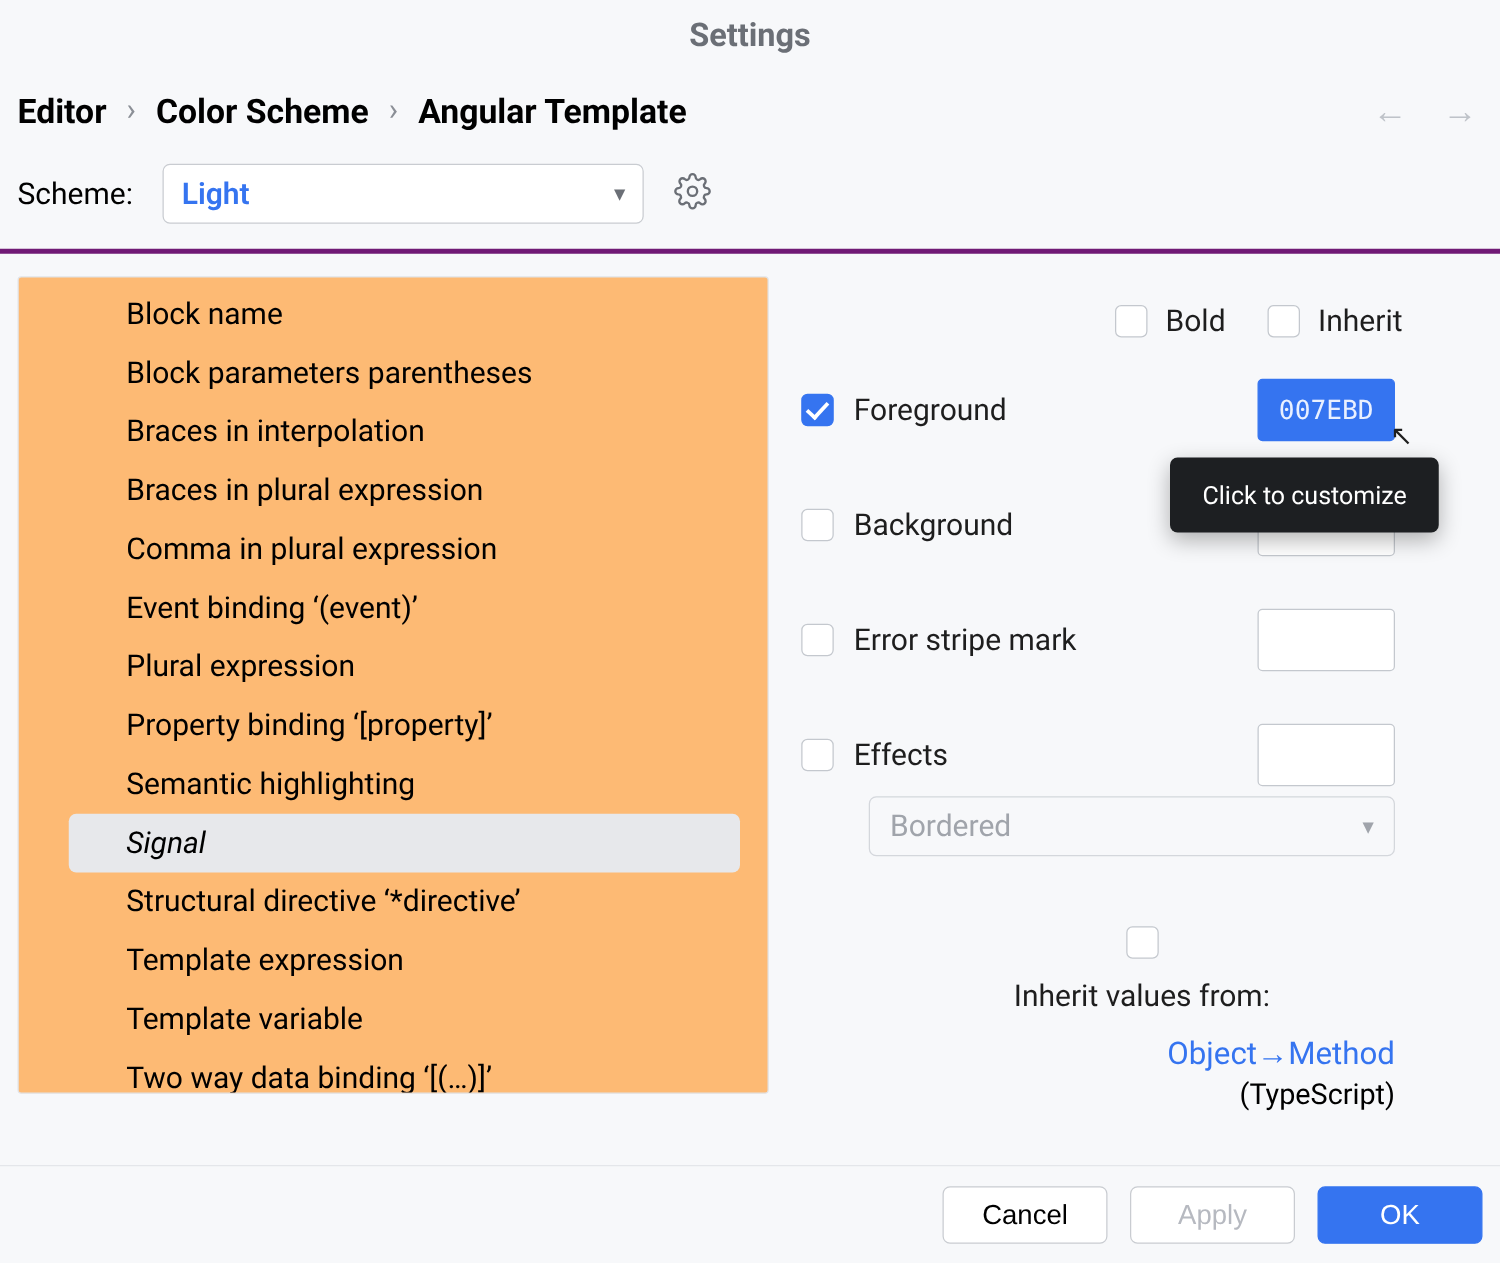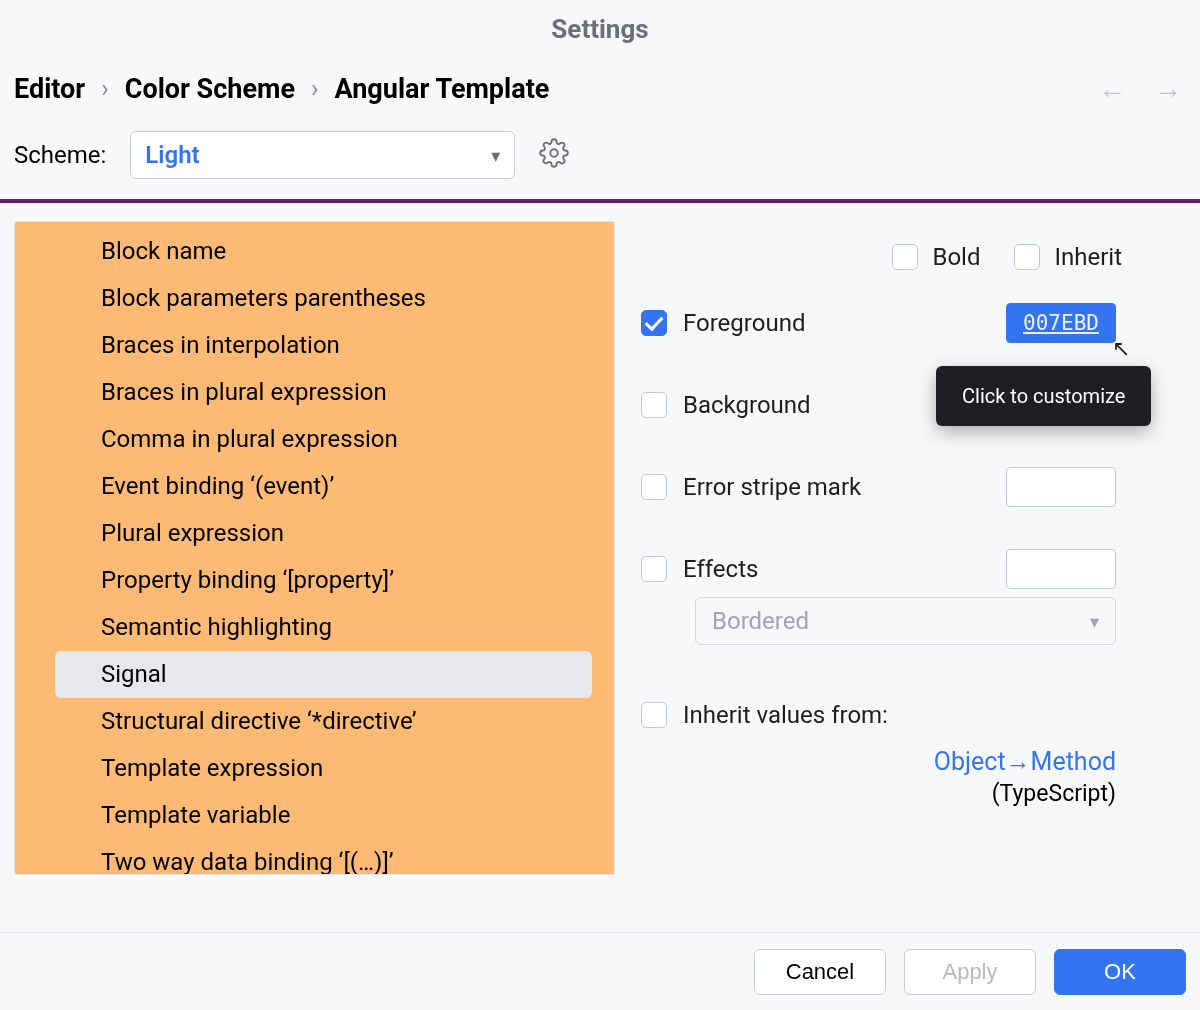--- a/index.html
+++ b/index.html
@@ -97,20 +97,21 @@
   .attr-item {
     padding: 9px 0 10px 86px;
     font-size: 24px;
     color: #000;
   }
   .attr-item.selected {
     background: #e7e8eb;
     margin: 0 22px 0 40px;
     padding-left: 46px;
     border-radius: 6px;
+    font-style: italic;
   }
 
   .options {
     flex: 1;
     padding-top: 22px;
   }
   .cbx {
     appearance: none;
     width: 26px;
     height: 26px;
@@ -149,30 +150,29 @@
     align-items: center;
     justify-content: space-between;
     padding-left: 4px;
     padding-right: 70px;
     margin-bottom: 42px;
     gap: 29px;
   }
   .prop-left { display: flex; align-items: center; gap: 16px; font-size: 24px; }
   .swatch {
     width: 110px;
-    height: 40px;
+    height: 50px;
     border: 1px solid #c4c8ce;
     border-radius: 4px;
     background: #fff;
     display: flex;
     align-items: center;
     justify-content: center;
     font-size: 21px;
     font-family: ui-monospace, Menlo, Consolas, monospace;
-    text-decoration: underline;
   }
   .swatch.filled {
     background: #3574f0;
     color: #e9f0ff;
     font-weight: 500;
     border-color: #3574f0;
   }
 
   .cursor-icon {
     position: absolute;
@@ -207,21 +207,21 @@
     padding: 0 16px;
     color: #a0a4ab;
     font-size: 24px;
     cursor: pointer;
     margin-top: -8px;
     margin-bottom: 56px;
   }
   .effects-select .chev { font-size: 18px; }
 
   .inherit-block { padding-left: 4px; }
-  .inherit-line { display: flex; align-items: center; gap: 16px; font-size: 24px; }
+  .inherit-line { display: flex; align-items: center; gap: 16px; font-size: 24px; flex-direction: column; }
   .inherit-target { text-align: right; padding-right: 70px; margin-top: 18px; }
   .inherit-link { color: #3574f0; font-size: 25px; cursor: pointer; }
   .inherit-lang { font-size: 23px; color: #000000; margin-top: 4px; }
 
   .footer {
     position: absolute;
     left: 0; right: 0; top: 932px;
     border-top: 1px solid #e4e6ea;
     background: #f7f8fa;
     height: 78px;

